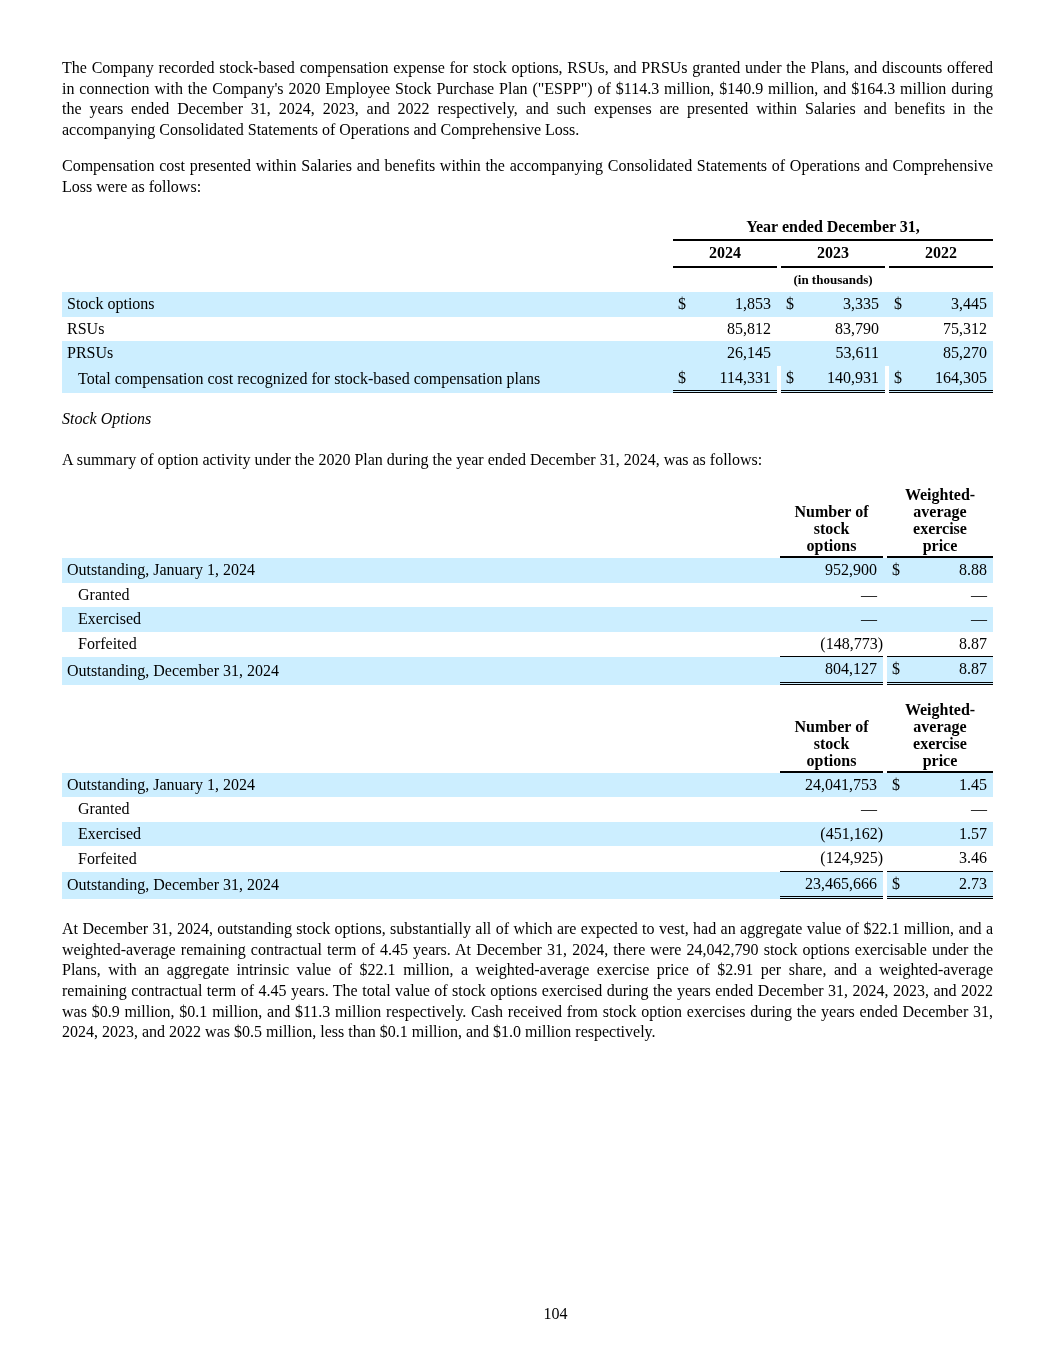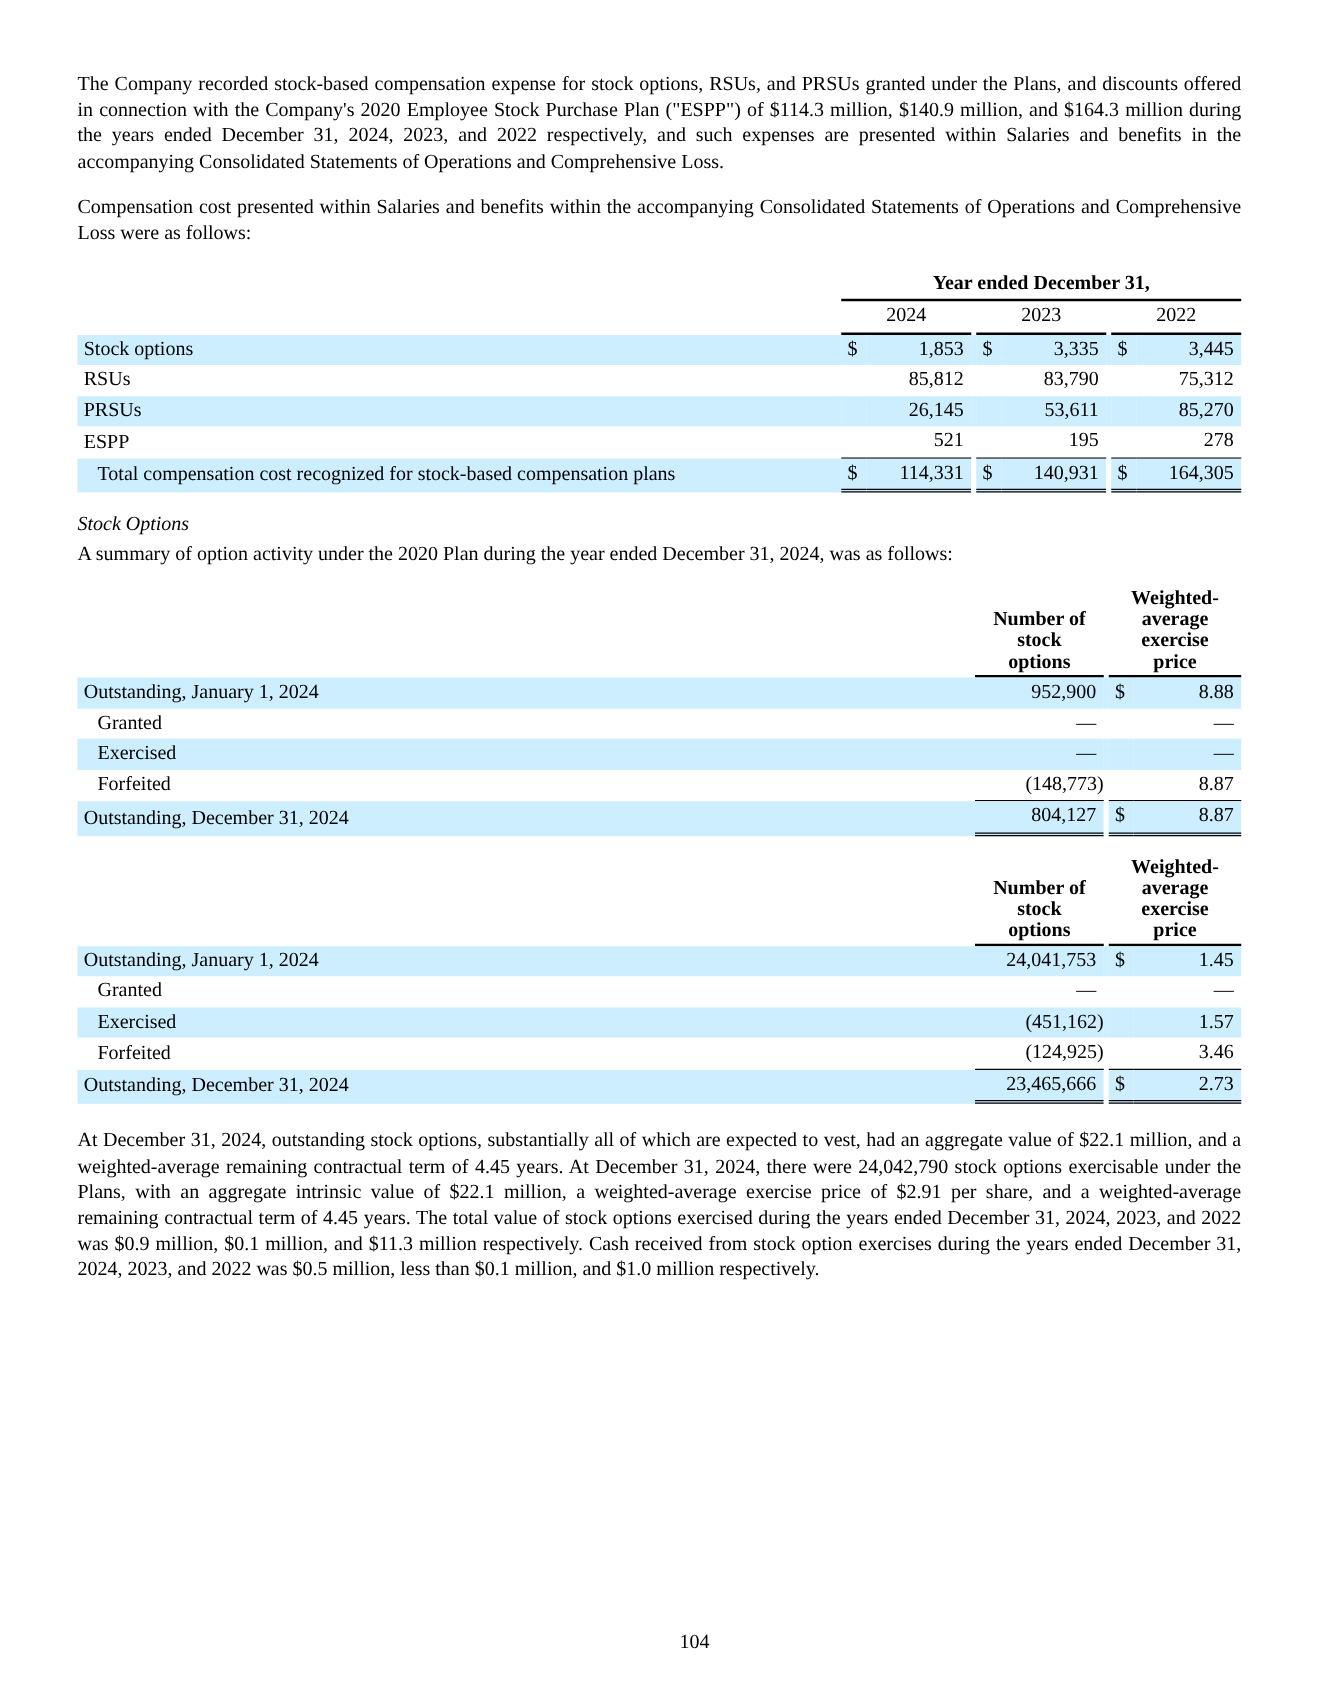--- a/index.html
+++ b/index.html
@@ -12,21 +12,21 @@
   .ital { font-style: italic; }
 
   table.fin { border-collapse: separate; border-spacing: 0; width: 931px; font-size: 16px; }
   table.fin td { padding: 0; height: 24.5px; line-height: 24.5px; white-space: nowrap; }
   tr.shade td { background: #cceeff; }
   td.lbl { padding-left: 5px !important; }
   td.ind { padding-left: 16px !important; }
   td.dol { text-align: left; padding-left: 5px !important; }
   td.num { text-align: right; padding-right: 6px !important; }
   td.gap { width: 4px; }
-  .hdr { font-weight: normal; text-align: center; }
+  .hdr { font-weight: bold; text-align: center; }
   .hdr-top { font-weight: bold; text-align: center; font-size: 16px; }
   .topline { border-bottom: 2px solid #000; }
   .sub { font-size: 13px; font-weight: bold; text-align: center; }
   .ul { border-bottom: 1px solid #000; }
   .dbl { border-bottom: 3px double #000; }
   .stack-hdr { font-weight: bold; text-align: center; line-height: 17px !important; vertical-align: bottom; padding-bottom: 2px !important; white-space: normal !important; }
   .pagenum { position: absolute; left: 0; width: 1055px; top: 1305px; text-align: center; font-size: 16px; padding-left: 28px; }
 </style>
 </head>
 <body>
@@ -54,20 +54,30 @@
       <td colspan="8" class="hdr-top topline">Year ended December 31,</td>
     </tr>
     <tr>
       <td></td>
       <td colspan="2" class="hdr topline">2024</td>
       <td class="gap"></td>
       <td colspan="2" class="hdr topline">2023</td>
       <td class="gap"></td>
       <td colspan="2" class="hdr topline">2022</td>
     </tr>
+    <tr style="height:20px">
+      <td style="height:20px;line-height:20px"></td>
+          <td></td>
+          <td></td>
+          <td></td>
+      <td colspan="2" class="sub" style="height:20px;line-height:20px">(in thousands)</td>
+      <td></td>
+          <td></td>
+          <td></td>
+    </tr>
     <tr class="shade">
       <td class="lbl">Stock options</td>
       <td class="dol">$</td>
       <td class="num">1,853</td>
       <td class="gap"></td>
       <td class="dol">$</td>
       <td class="num">3,335</td>
       <td class="gap"></td>
       <td class="dol">$</td>
       <td class="num">3,445</td>
@@ -86,48 +96,37 @@
     <tr class="shade">
       <td class="lbl">PRSUs</td>
       <td></td>
       <td class="num">26,145</td>
       <td class="gap"></td>
           <td></td>
       <td class="num">53,611</td>
       <td class="gap"></td>
           <td></td>
       <td class="num">85,270</td>
-    </tr>
-    <tr>
-      <td class="lbl">ESPP</td>
-      <td class="ul"></td>
-      <td class="num ul">521</td>
-      <td class="gap"></td>
-          <td class="ul"></td>
-      <td class="num ul">195</td>
-      <td class="gap"></td>
-          <td class="ul"></td>
-      <td class="num ul">278</td>
     </tr>
     <tr class="shade">
       <td class="ind">Total compensation cost recognized for stock-based compensation plans</td>
       <td class="dol dbl">$</td>
       <td class="num dbl">114,331</td>
       <td class="gap" style="background:#fff"></td>
       <td class="dol dbl">$</td>
       <td class="num dbl">140,931</td>
       <td class="gap" style="background:#fff"></td>
       <td class="dol dbl">$</td>
       <td class="num dbl">164,305</td>
     </tr>
   </tbody>
     </table>
 
   <p class="para ital" style="margin-top:16px">Stock Options</p>
-  <p class="para" style="margin-top:3px">A summary of option activity under the 2020 Plan during the year ended December 31, 2024, was as follows:</p>
+  <p class="para" style="margin-top:20px">A summary of option activity under the 2020 Plan during the year ended December 31, 2024, was as follows:</p>
 
   <table class="fin" style="margin-top:16px">
     <colgroup>
       <col style="width:718px">
         <col style="width:103px">
         <col style="width:4px">
         <col style="width:20px">
         <col style="width:86px">
     </colgroup>
     <tbody>

